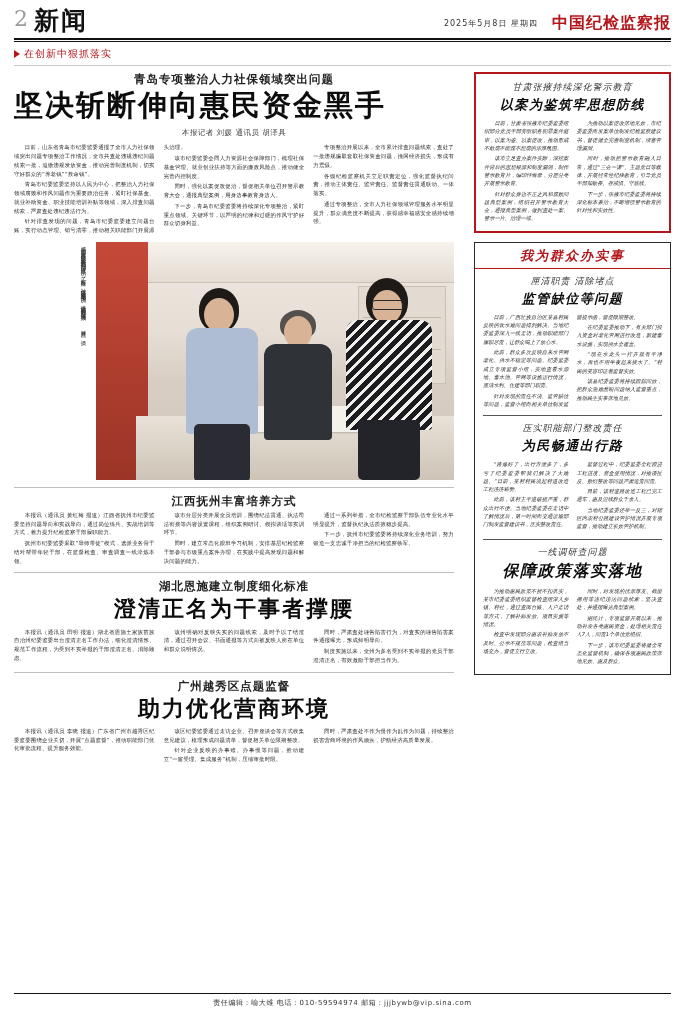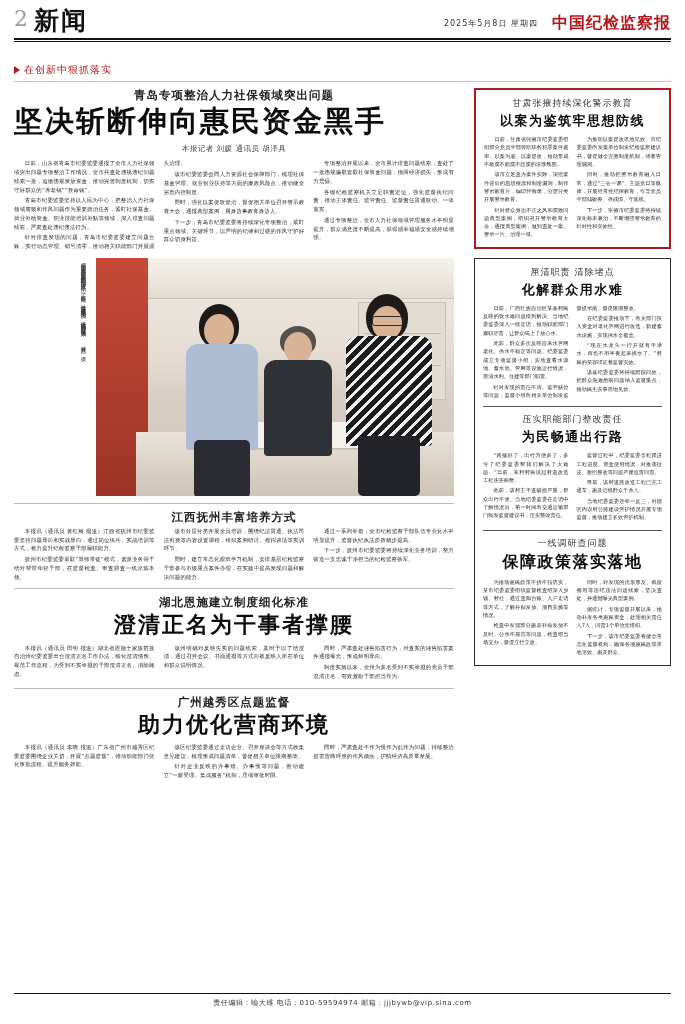--- a/index.html
+++ b/index.html
@@ -16,28 +16,28 @@
   .masthead{display:flex;align-items:flex-end;justify-content:space-between;padding-top:8px;}
   .mast-left{display:flex;align-items:flex-end;gap:6px;}
   .page-num{font-family:"DejaVu Serif","Liberation Serif",serif;font-size:22px;color:#9a9a9a;line-height:1;padding-bottom:3px;}
   .section-name{font-family:"DejaVu Serif","Liberation Serif",serif;font-size:25px;font-weight:bold;letter-spacing:2px;color:#111;line-height:1;}
   .mast-mid{flex:1;text-align:right;padding-right:14px;padding-bottom:4px;font-size:8px;color:#333;letter-spacing:1px;}
   .mast-logo{font-family:"DejaVu Serif","Liberation Serif",serif;font-size:16px;font-weight:bold;color:#b3161b;letter-spacing:1px;line-height:1;padding-bottom:2px;white-space:nowrap;}
   .mast-rule{border-top:2px solid #111;margin-top:5px;}
   .mast-rule2{border-top:1px solid #111;margin-top:1px;}
 
   
-  .kicker{display:flex;align-items:center;gap:4px;margin-top:21px;color:#b3161b;font-size:10px;letter-spacing:1px;}
+  .kicker{display:flex;align-items:center;gap:4px;margin-top:5px;color:#b3161b;font-size:10px;letter-spacing:1px;}
   .kicker .dot{width:0;height:0;border-left:6px solid #b3161b;border-top:4px solid transparent;border-bottom:4px solid transparent;}
   .kicker-rule{border-top:1px solid #c9c9c9;margin-top:4px;}
 
   
   .body-wrap{display:flex;gap:20px;margin-top:6px;}
   .col-main{width:440px;}
-  .col-side{width:203px;}
+  .col-side{width:203px;font-style:italic;}
 
   
   .shoulder{text-align:center;font-size:11.5px;font-weight:bold;color:#222;letter-spacing:1px;margin-bottom:2px;}
   .headline-xl{font-family:"DejaVu Serif","Liberation Serif",serif;font-size:29px;font-weight:bold;letter-spacing:2px;color:#0d0d0d;line-height:1.15;margin:2px 0 6px;}
   .headline-l{text-align:center;font-family:"DejaVu Serif","Liberation Serif",serif;font-size:22px;font-weight:bold;letter-spacing:2px;color:#0d0d0d;line-height:1.15;margin:2px 0 6px;}
   .byline{text-align:center;font-size:7.5px;color:#444;margin-bottom:5px;letter-spacing:.5px;}
 
   
   .cols3{column-count:3;column-gap:9px;}
   .txt{font-size:5.4px;line-height:1.62;text-align:justify;color:#2a2a2a;letter-spacing:.2px;}
@@ -216,24 +216,25 @@
           <p>日前，甘肃省张掖市纪委监委组织部分党员干部旁听职务犯罪案件庭审，以案为鉴、以案促改，推动形成不敢腐不能腐不想腐的浓厚氛围。</p>
           <p>该市立足查办案件实际，深挖案件背后的思想根源和制度漏洞，制作警示教育片，编印忏悔录，分层分类开展警示教育。</p>
           <p>针对群众身边不正之风和腐败问题典型案例，组织召开警示教育大会，通报典型案例，做到查处一案、警示一片、治理一域。</p>
           <p>为推动以案促改落地见效，市纪委监委向发案单位制发纪检监察建议书，督促健全完善制度机制，堵塞管理漏洞。</p>
           <p>同时，推动把警示教育融入日常，通过“三会一课”、主题党日等载体，开展经常性纪律教育，引导党员干部知敬畏、存戒惧、守底线。</p>
           <p>下一步，张掖市纪委监委将持续深化标本兼治，不断增强警示教育的针对性和实效性。</p>
         </div>
       </div>
 
       <div class="box-black">
+        <div class="sb-banner">我为群众办实事</div>
 
         <div>
           <div class="sb-shoulder">厘清职责  清除堵点</div>
-          <div class="sb-head">化解群众用水难</div>
+          <div class="sb-head">监管缺位等问题</div>
           <div class="sb-cols2 sb-txt">
             <p>日前，广西壮族自治区某县村民反映的饮水难问题得到解决。当地纪委监委深入一线走访，推动职能部门履职尽责，让群众喝上了放心水。</p>
             <p>此前，群众多次反映自来水管网老化、供水不稳定等问题。纪委监委成立专项监督小组，实地查看水源地、蓄水池、管网等设施运行情况，厘清水利、住建等部门职责。</p>
             <p>针对发现的责任不清、监管缺位等问题，监督小组向相关单位制发监督提示函，督促限期整改。</p>
             <p>在纪委监委推动下，有关部门投入资金对老化管网进行改造，新建蓄水设施，实现供水全覆盖。</p>
             <p>“现在水龙头一拧开就有干净水，再也不用半夜起来接水了。”村民的笑容印证着监督实效。</p>
             <p>该县纪委监委将持续跟踪问效，把群众急难愁盼问题纳入监督重点，推动民生实事落地见效。</p>
           </div>
         </div>
 

